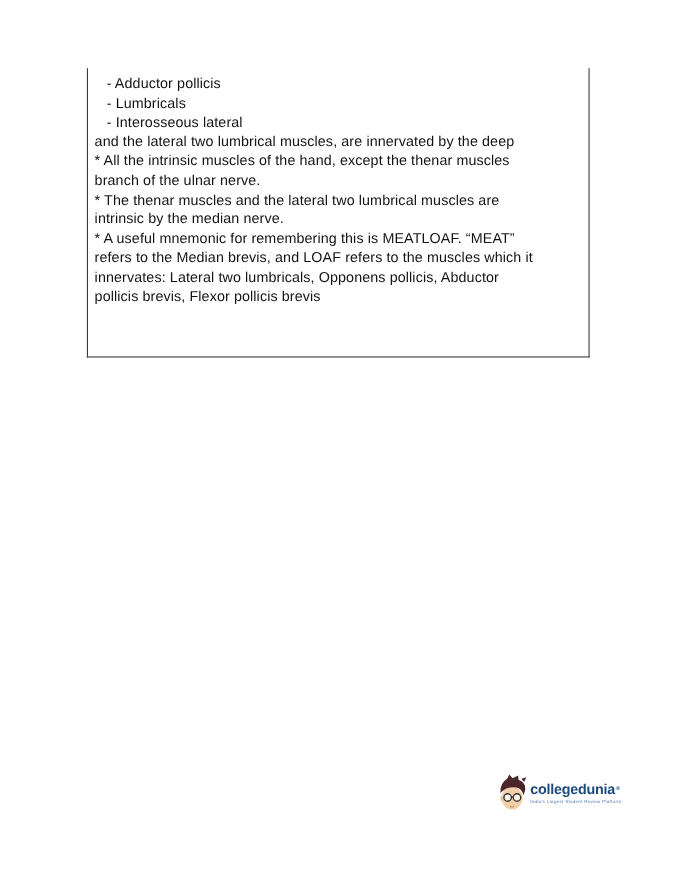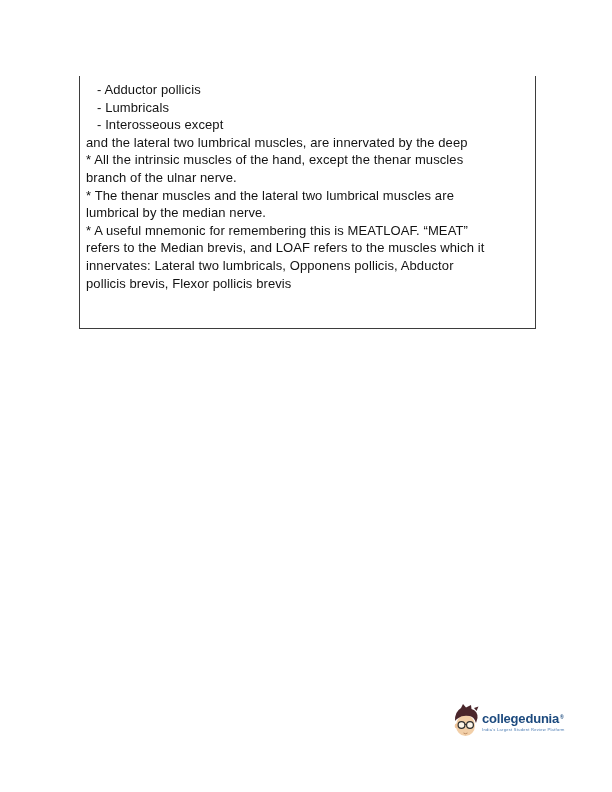--- a/index.html
+++ b/index.html
@@ -11,26 +11,26 @@
     position: relative;
     width: 612px;
     height: 792px;
     background: #ffffff;
     overflow: hidden;
     font-family: "Liberation Sans", sans-serif;
   }
   .content-box {
     position: absolute;
     left: 79px;
-    top: 76px;
+    top: 62px;
     width: 443px;              
     height: 243px;             
     border: 1.5px solid #3d3d3d;
     border-top: none;
-    padding: 5px 6px 4px 6px;
+    padding: 5px 6px 14px 6px;
     box-sizing: content-box;
   }
   .line {
     font-size: 13px;
     line-height: 17.6px;
     color: #131313;
     white-space: pre;
     letter-spacing: 0.1px;
   }
   .line.item {
@@ -75,26 +75,26 @@
   }
 </style>
 </head>
 <body>
 
 <div class="page">
 
   <div class="content-box">
       <div class="line item">- Adductor pollicis</div>
       <div class="line item">- Lumbricals</div>
-      <div class="line item">- Interosseous except</div>
+      <div class="line item">- Interosseous lateral</div>
       <div class="line para">and the lateral two lumbrical muscles, are innervated by the deep</div>
       <div class="line para">* All the intrinsic muscles of the hand, except the thenar muscles</div>
       <div class="line para">branch of the ulnar nerve.</div>
       <div class="line para">* The thenar muscles and the lateral two lumbrical muscles are</div>
-      <div class="line para">lumbrical by the median nerve.</div>
+      <div class="line para">intrinsic by the median nerve.</div>
       <div class="line para">* A useful mnemonic for remembering this is MEATLOAF. “MEAT”</div>
       <div class="line para">refers to the Median brevis, and LOAF refers to the muscles which it</div>
       <div class="line para">innervates: Lateral two lumbricals, Opponens pollicis, Abductor</div>
       <div class="line para">pollicis brevis, Flexor pollicis brevis</div>
     </div>
 
   <div class="logo">
     <svg class="mascot" viewBox="0 0 28 38" xmlns="http://www.w3.org/2000/svg">
 
       <ellipse cx="13.5" cy="22.5" rx="9.5" ry="10.5" fill="#f2cfa8"></ellipse>

